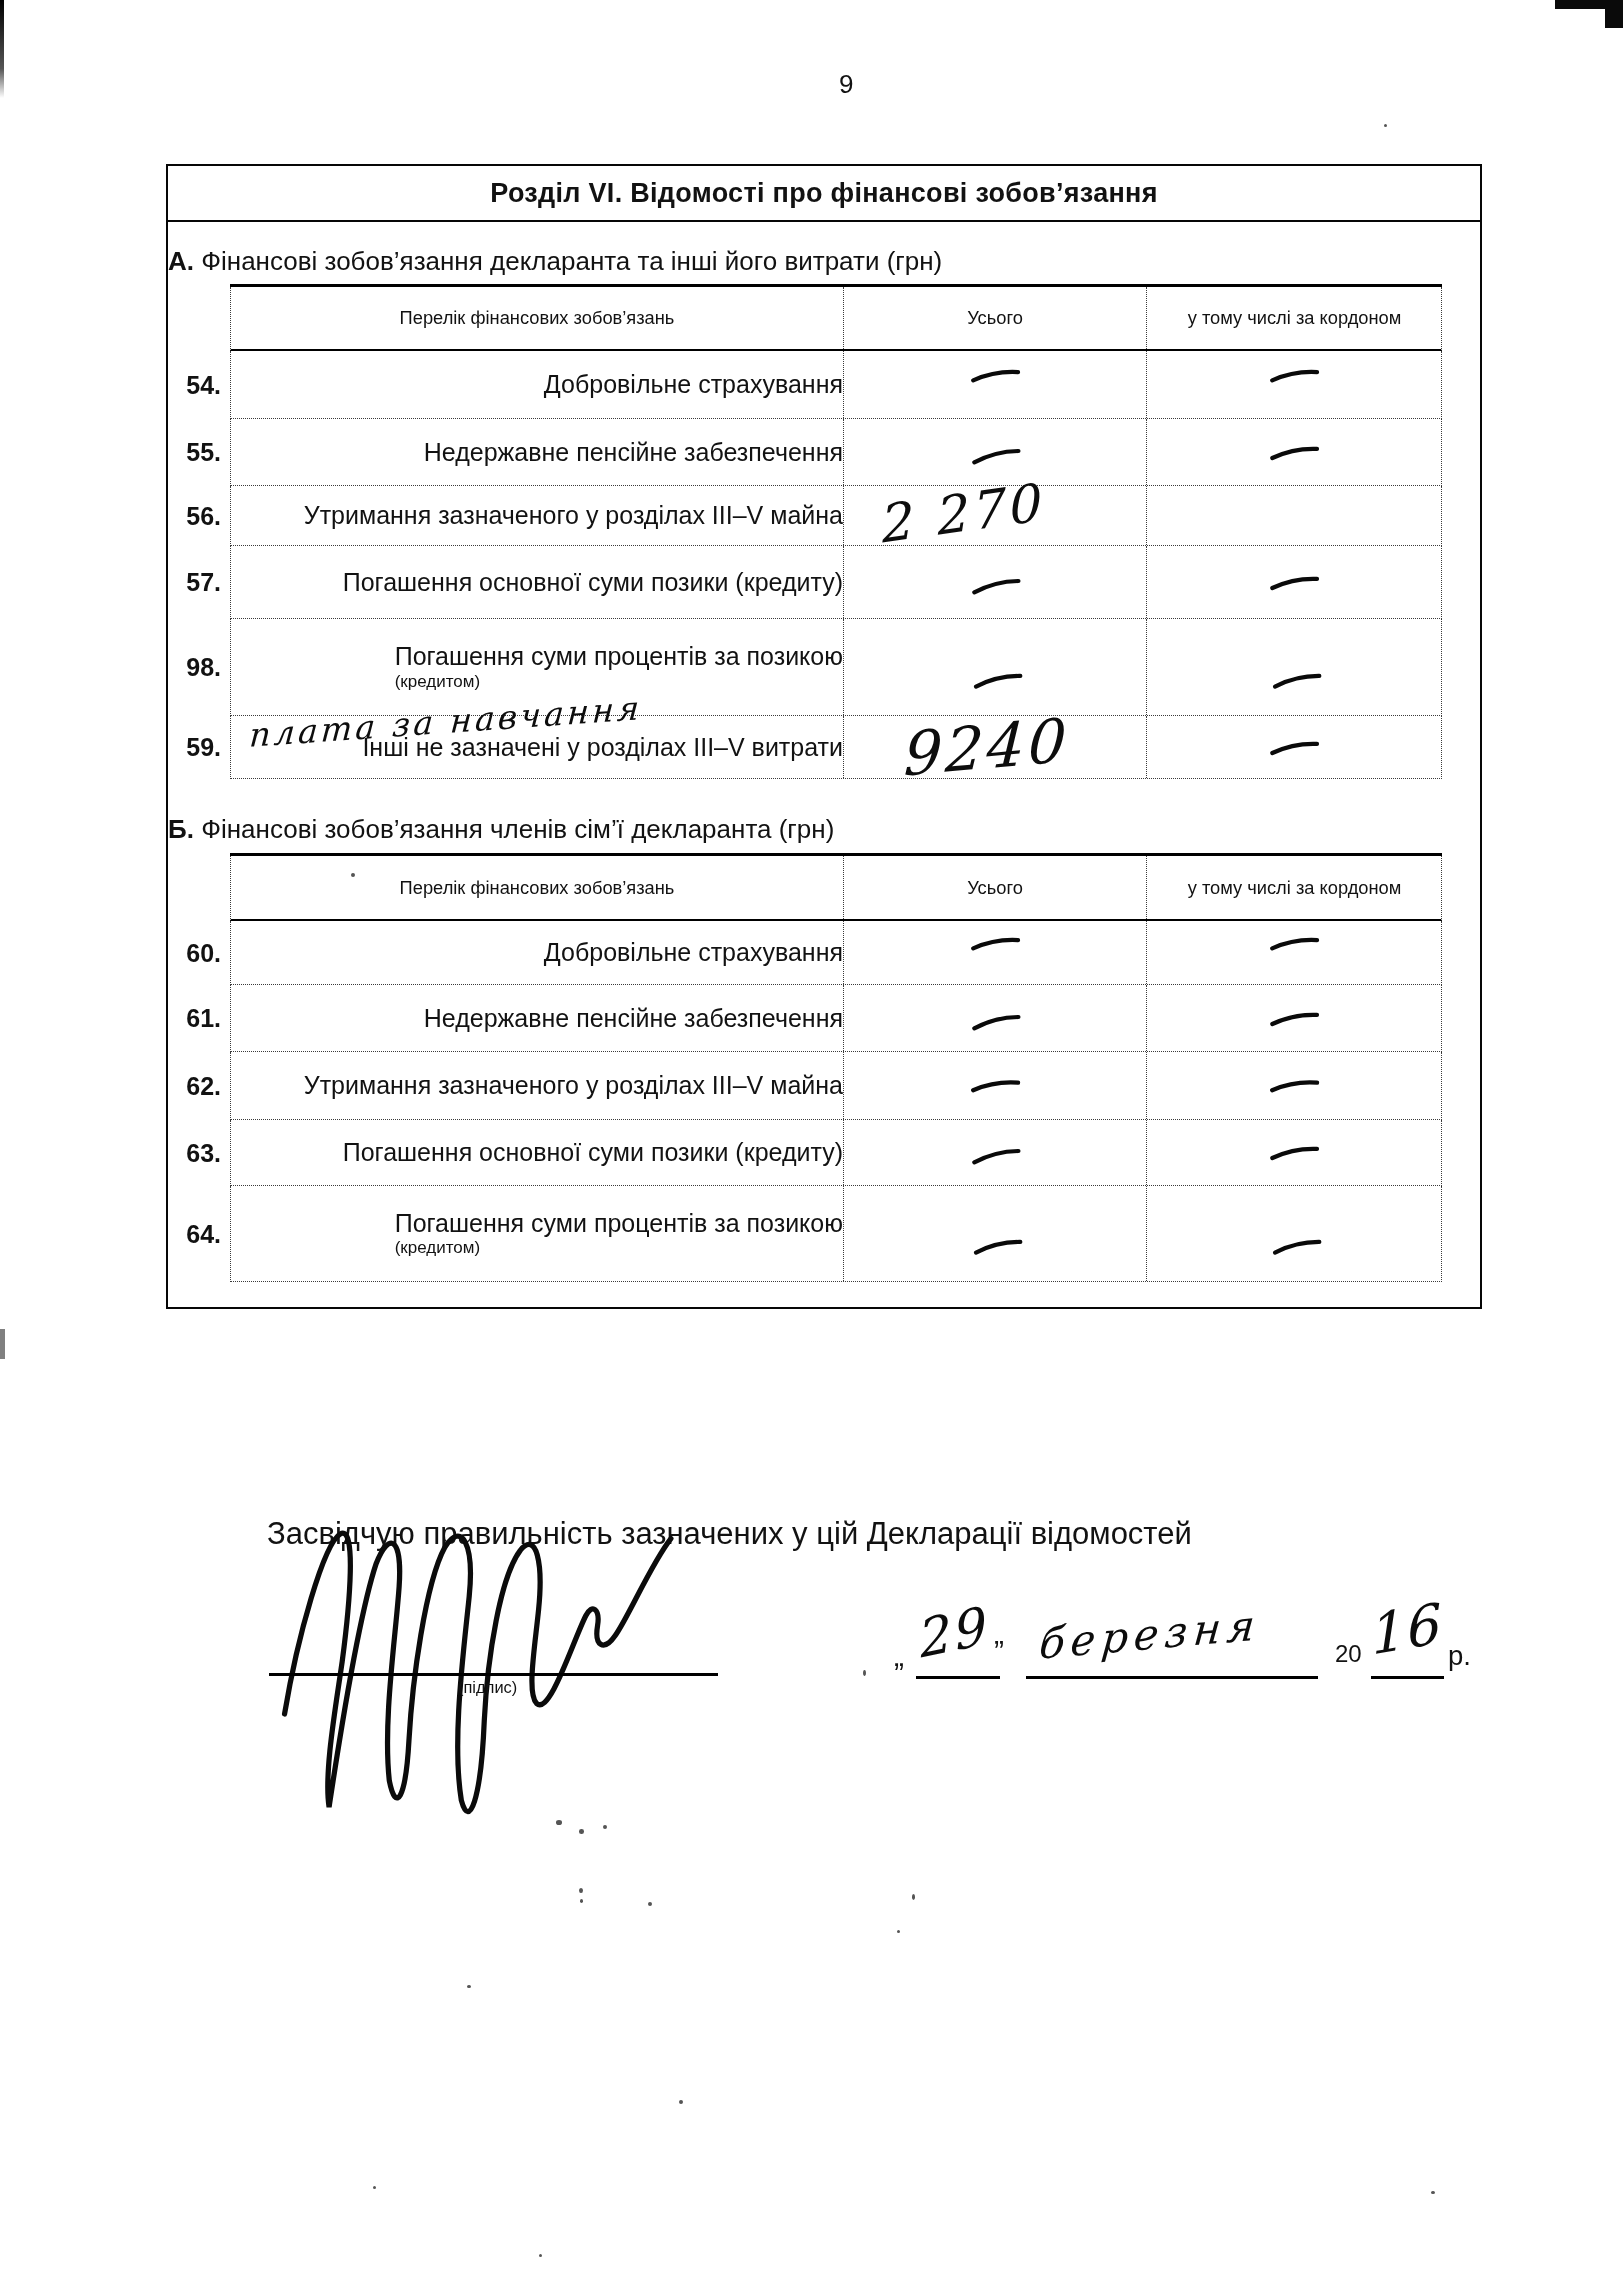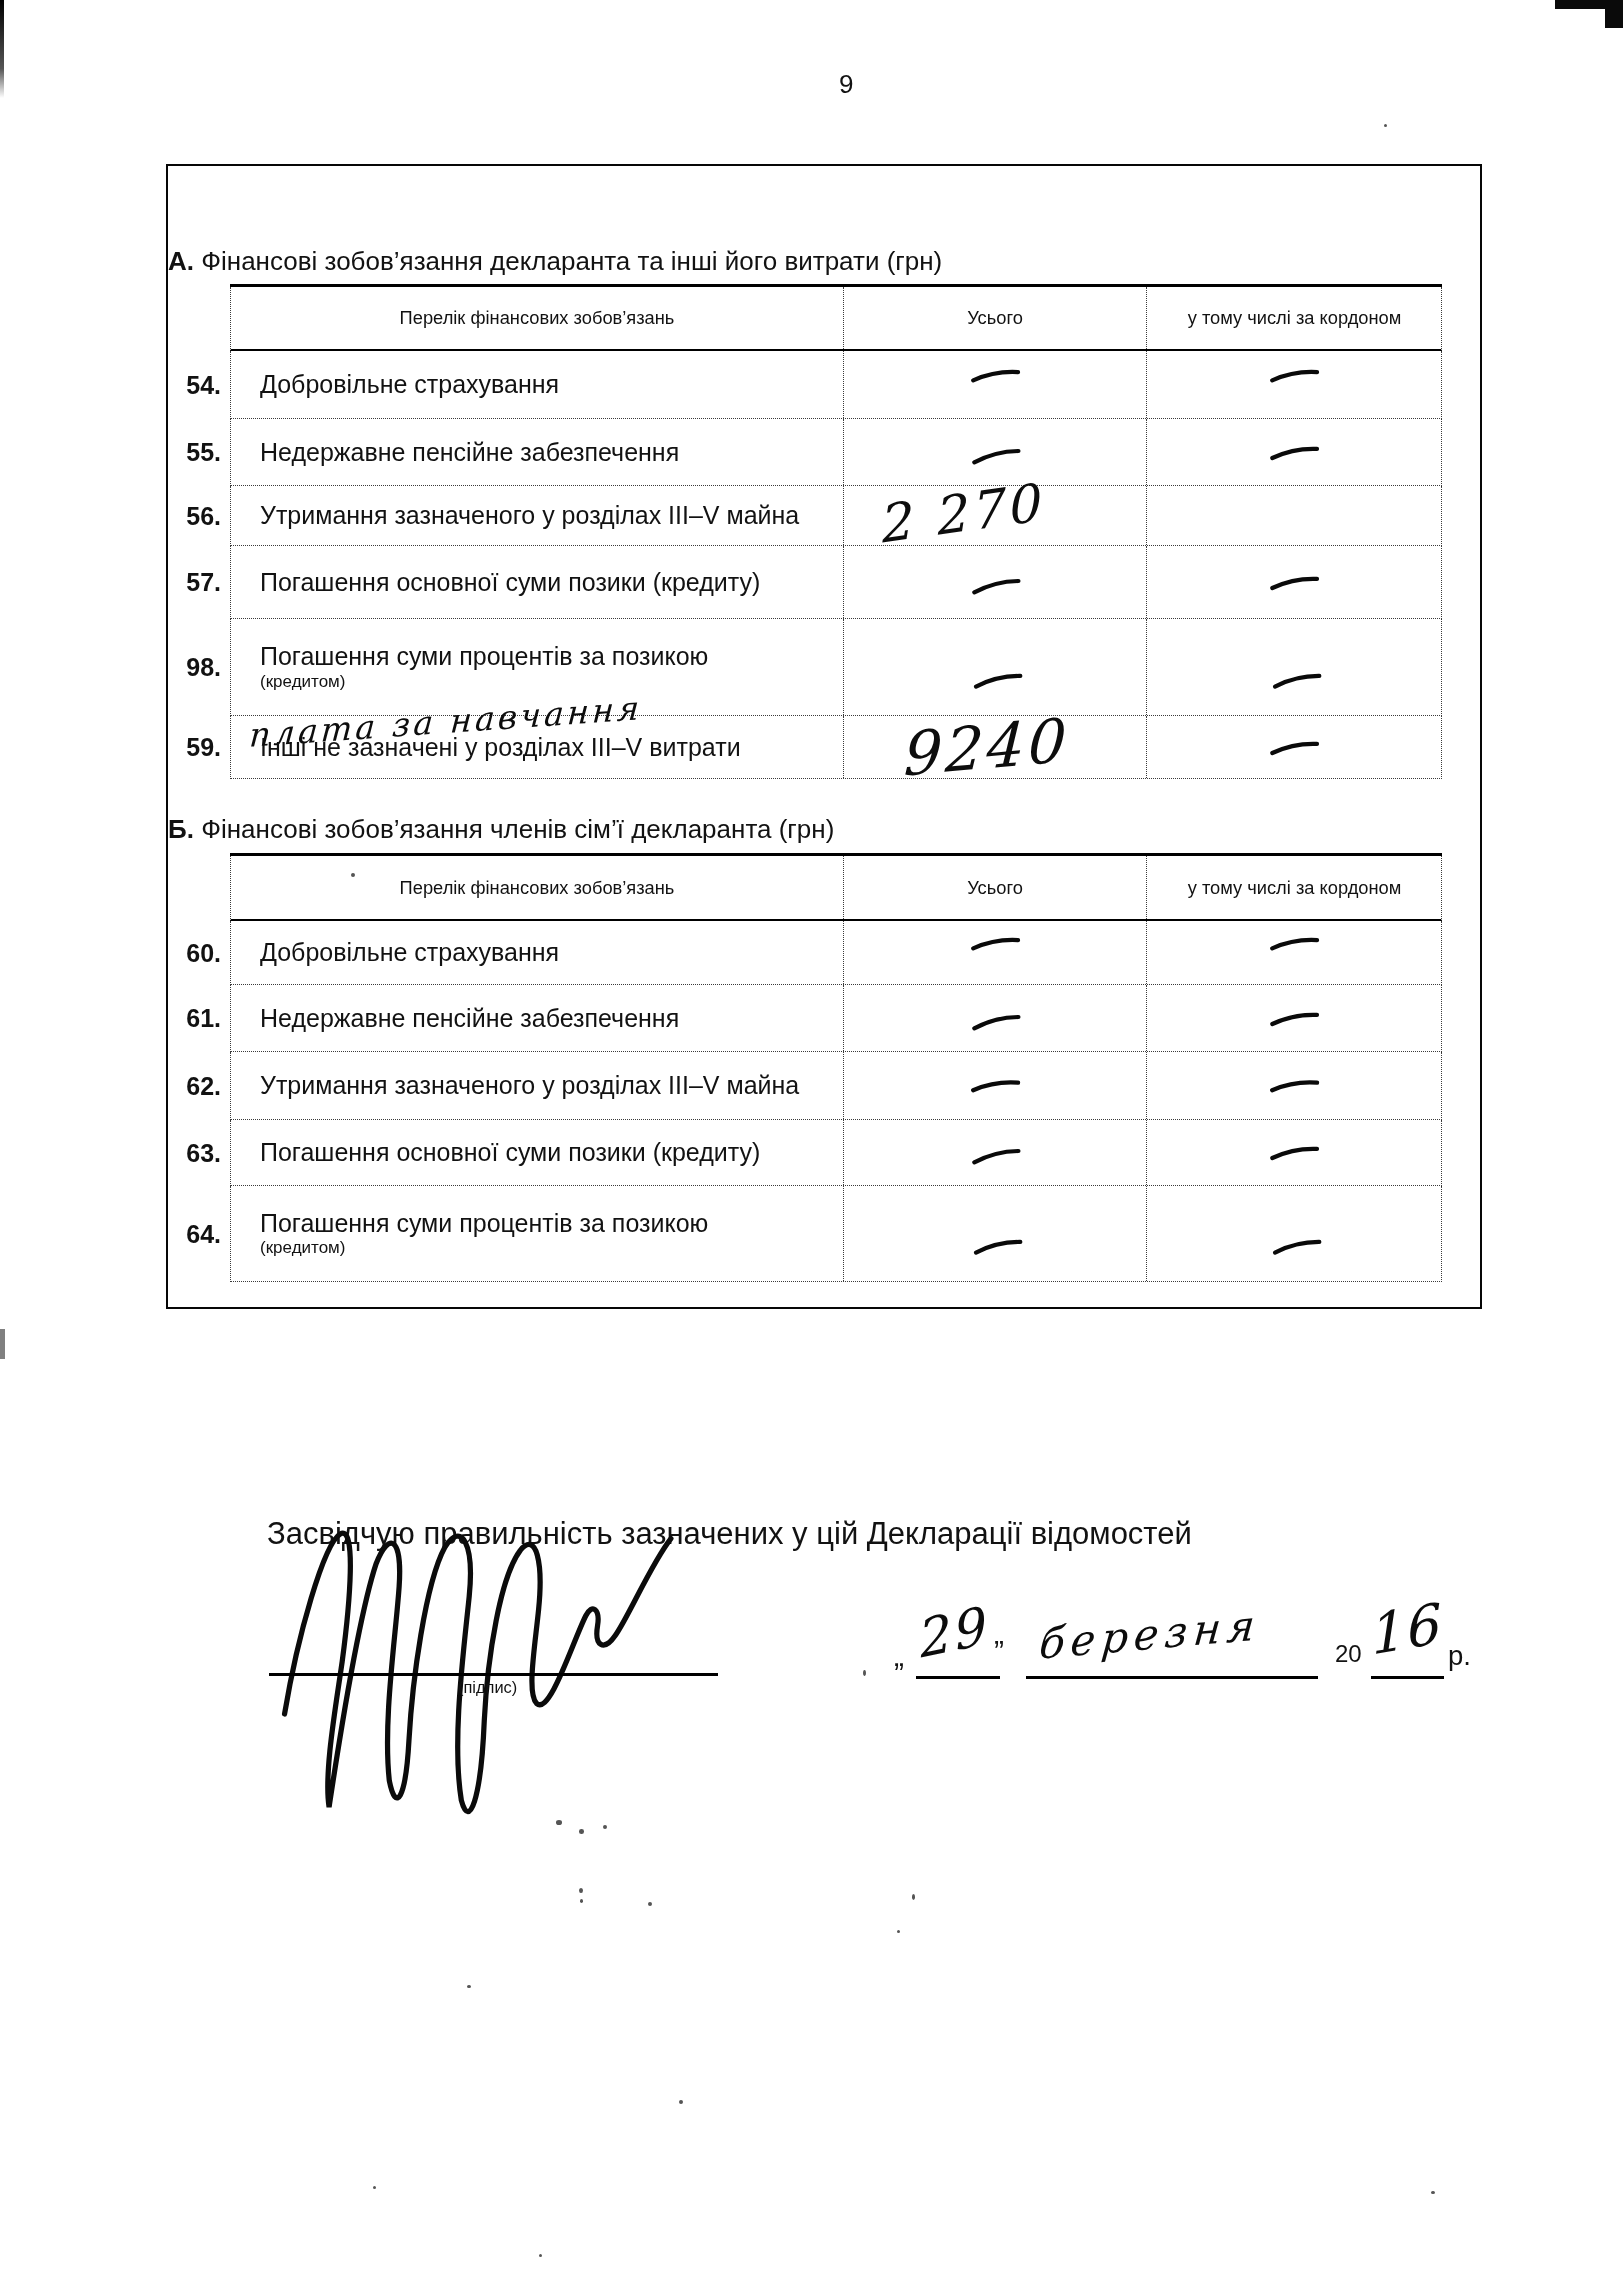--- a/index.html
+++ b/index.html
@@ -32,21 +32,21 @@
     border-bottom:2px solid #000;border-left:1.3px dotted #3a3a3a;border-right:1.3px dotted #3a3a3a;}
   #tableA .thead{height:62px;}
   #tableB .thead{height:63px;}
   .th{display:flex;align-items:center;justify-content:center;text-align:center;
     font-size:18.3px;border-right:1.3px dotted #3a3a3a;padding:0 19.6px;}
   .th:last-child{border-right:none;}
   .frow{display:grid;grid-template-columns:613px 303px 295px;position:relative;
     border-bottom:1.3px dotted #3a3a3a;border-left:1.3px dotted #3a3a3a;border-right:1.3px dotted #3a3a3a;}
   .cell{position:relative;display:flex;align-items:center;border-right:1.3px dotted #3a3a3a;}
   .cell:last-child{border-right:none;}
-  .c-label{padding-left:29px;justify-content:flex-start;}
+  .c-label{padding-left:29px;justify-content:flex-end;}
   .c-total,.c-abroad{justify-content:center;}
   .lblwrap{display:flex;flex-direction:column;justify-content:center;}
   .lbl{font-size:25px;white-space:nowrap;line-height:1.22;}
   .lbl2{font-size:17px;line-height:1.22;}
   .rnum{position:absolute;left:-60px;top:50%;transform:translateY(-50%);
     width:50px;text-align:right;font-size:25px;font-weight:bold;}
   
   .hw-dash{display:block;line-height:0;transform:rotate(-7deg);}
   .frow:nth-child(even) .c-total .hw-dash{transform:rotate(-12deg) translateY(3.3px);}
   .frow:nth-child(even) .c-abroad .hw-dash{transform:rotate(-9deg);}
@@ -97,20 +97,21 @@
 <div class="speck" style="left:897px;top:1930px;width:3.3px;height:3.3px"></div>
 <div class="speck" style="left:467px;top:1985px;width:3.9px;height:3.3px"></div>
 <div class="speck" style="left:679px;top:2100px;width:3.9px;height:3.9px"></div>
 <div class="speck" style="left:373px;top:2186px;width:3.3px;height:3.3px"></div>
 <div class="speck" style="left:1431px;top:2191px;width:3.9px;height:3.3px"></div>
 <div class="speck" style="left:539px;top:2254px;width:3.3px;height:3.3px"></div>
 
 <div class="pgnum">9</div>
 
 <div class="outer-box">
+  <div class="title-bar">Розділ VI. Відомості про фінансові зобов’язання</div>
 
   <div class="part-heading" id="headingA">
     <b>А.</b>
     <span>Фінансові зобов’язання декларанта та інші його витрати (грн)</span>
   </div>
 
   <div class="fin-table" id="tableA">
     <div class="thead">
       <div class="th">Перелік фінансових зобов’язань</div>
       <div class="th">Усього</div>

